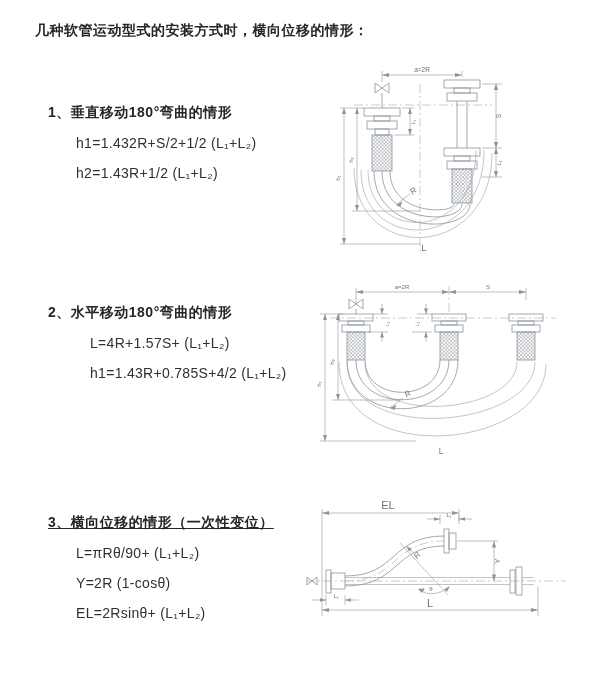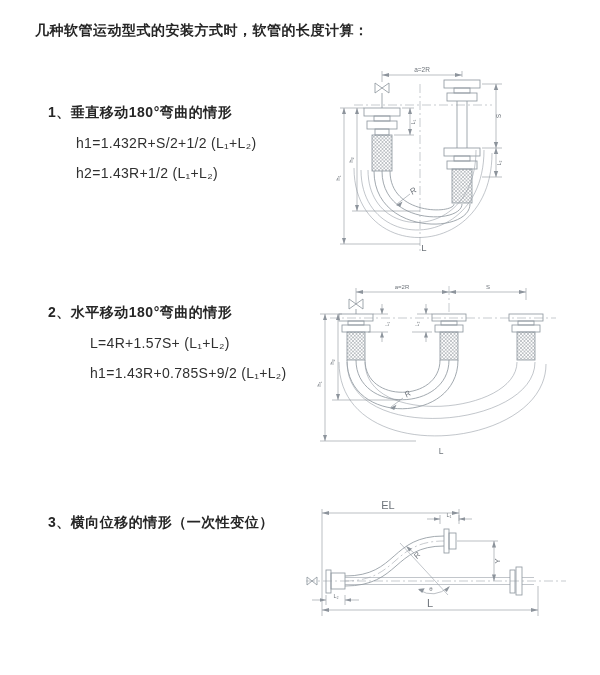--- a/index.html
+++ b/index.html
@@ -17,35 +17,40 @@
   svg .cl{stroke:#a2a8af;stroke-width:.6;fill:none;stroke-dasharray:9 3 2 3;}
   svg .ah{fill:#8d949c;stroke:none;}
   svg text{fill:#6e747b;font-family:"Liberation Sans","DejaVu Sans",sans-serif;}
   svg .braidfill{stroke:#9199a1;stroke-width:.85;}
 </style>
 </head>
 <body>
 
 <div class="page">
 
-  <div class="doc-title">几种软管运动型式的安装方式时，软管的长度计算：</div>
+  <div class="doc-title">几种软管运动型式的安装方式时，横向位移的情形：</div>
 
   <div class="section-heading" style="left:48px;top:104px;">1、垂直移动180°弯曲的情形</div>
   <div class="formulas" style="left:76px;top:128px;">
     <div class="formula-line">h1=1.432R+S/2+1/2 (L₁+L₂)</div>
     <div class="formula-line">h2=1.43R+1/2 (L₁+L₂)</div>
   </div>
 
   <div class="section-heading" style="left:48px;top:304px;">2、水平移动180°弯曲的情形</div>
   <div class="formulas" style="left:76px;top:328px;margin-left:14px;">
     <div class="formula-line">L=4R+1.57S+ (L₁+L₂)</div>
-    <div class="formula-line">h1=1.43R+0.785S+9/2 (L₁+L₂)</div>
-  </div>
-
-  <div class="section-heading" style="left:48px;top:514px;">3、横向位移的情形（一次性变位）</div>
+    <div class="formula-line">h1=1.43R+0.785S+4/2 (L₁+L₂)</div>
+  </div>
+
+  <div class="section-heading" style="left:48px;top:514px;text-decoration:underline;">3、横向位移的情形（一次性变位）</div>
+  <div class="formulas" style="left:76px;top:538px;">
+    <div class="formula-line">L=πRθ/90+ (L₁+L₂)</div>
+    <div class="formula-line">Y=2R (1-cosθ)</div>
+    <div class="formula-line">EL=2Rsinθ+ (L₁+L₂)</div>
+  </div>
 
   <div class="diagram" style="left:316px;top:58px;width:252px;height:204px;">
     <svg width="252" height="204" viewBox="0 0 252 204">
       <defs>
         <pattern id="braid1" patternUnits="userSpaceOnUse" width="3.5" height="3.5">
           <path d="M0,0 L3.5,3.5 M3.5,0 L0,3.5" stroke="#878e96" stroke-width="0.5" fill="none"></path>
         </pattern>
       </defs>
       <g>
         <path class="cl" d="M104,26 V196"></path>

